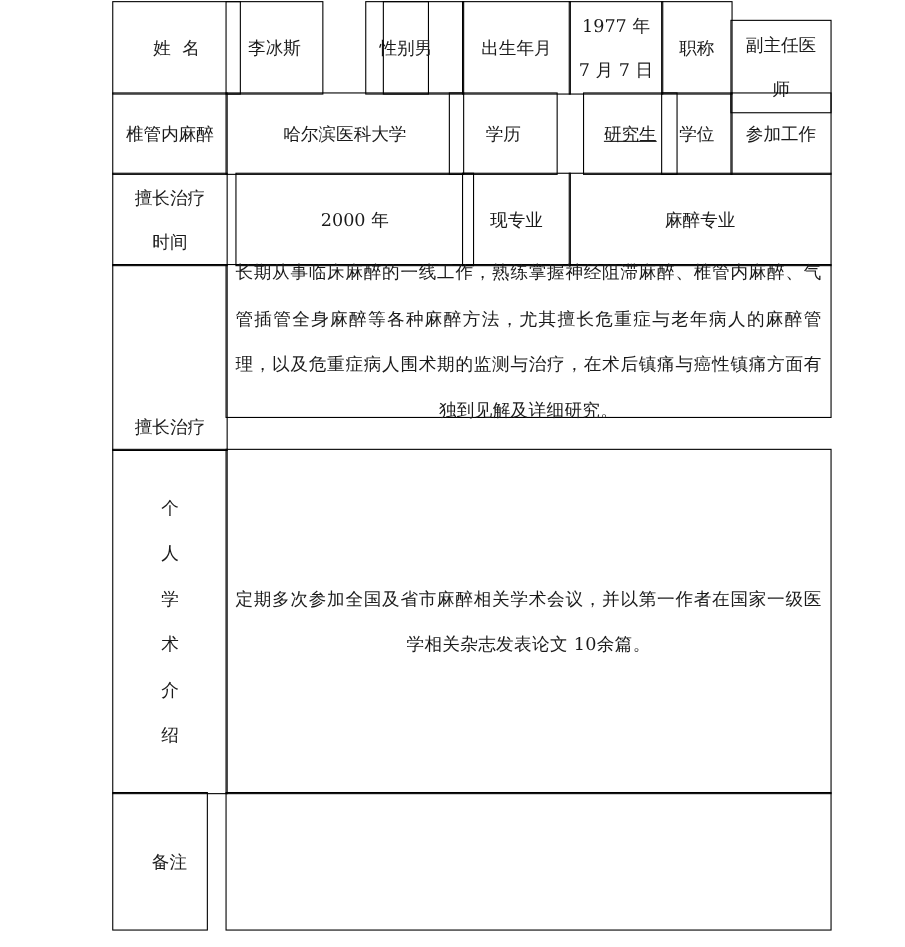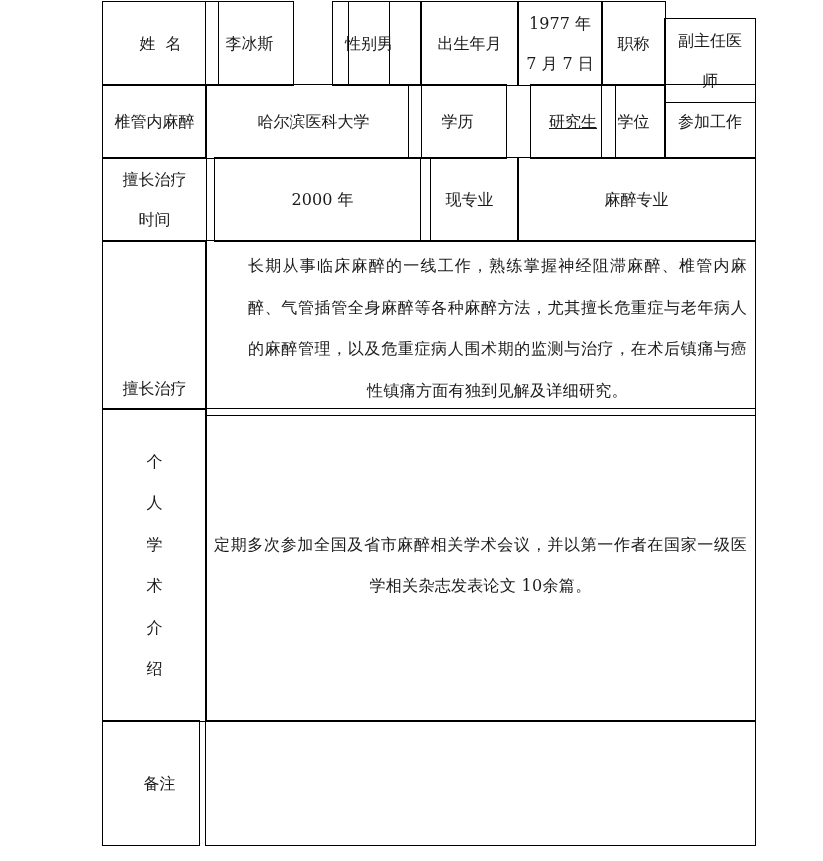--- a/index.html
+++ b/index.html
@@ -72,34 +72,34 @@
 <div class="cell" style="left:420px;top:157px;width:99px;height:85px;">
     <span>现专业</span>
   </div>
 <div class="cell" style="left:517px;top:157px;width:239px;height:85px;">
     <span>麻醉专业</span>
   </div>
 
 <div class="cell" style="left:102px;top:240px;width:105px;height:170px;align-items:flex-end;">
     <span>擅长治疗</span>
   </div>
-<div class="cell" style="left:205px;top:240px;width:551px;height:176px;padding-left:34px;">
+<div class="cell" style="left:205px;top:240px;width:551px;height:140px;">
   <span class="para">长期从事临床麻醉的一线工作，熟练掌握神经阻滞麻醉、椎管内麻醉、气管插管全身麻醉等各种麻醉方法，尤其擅长危重症与老年病人的麻醉管理，以及危重症病人围术期的监测与治疗，在术后镇痛与癌性镇痛方面有独到见解及详细研究。</span>
 </div>
 
 <div class="cell vert" style="left:102px;top:408px;width:105px;height:314px;">
   <span>个</span>
   <span>人</span>
   <span>学</span>
   <span>术</span>
   <span>介</span>
   <span>绍</span>
 </div>
 <div class="cell" style="left:205px;top:408px;width:551px;height:314px;align-items:center;">
   <span class="para">定期多次参加全国及省市麻醉相关学术会议，并以第一作者在国家一级医学相关杂志发表论文 10余篇。</span>
 </div>
 
-<div class="cell" style="left:102px;top:720px;width:98px;height:126px;padding-left:17px;">
+<div class="cell" style="left:102px;top:720px;width:87px;height:126px;padding-left:17px;">
     <span>备注</span>
   </div>
 <div class="cell" style="left:205px;top:720px;width:551px;height:126px;">
     <span></span>
   </div>
 
 </body></html>

